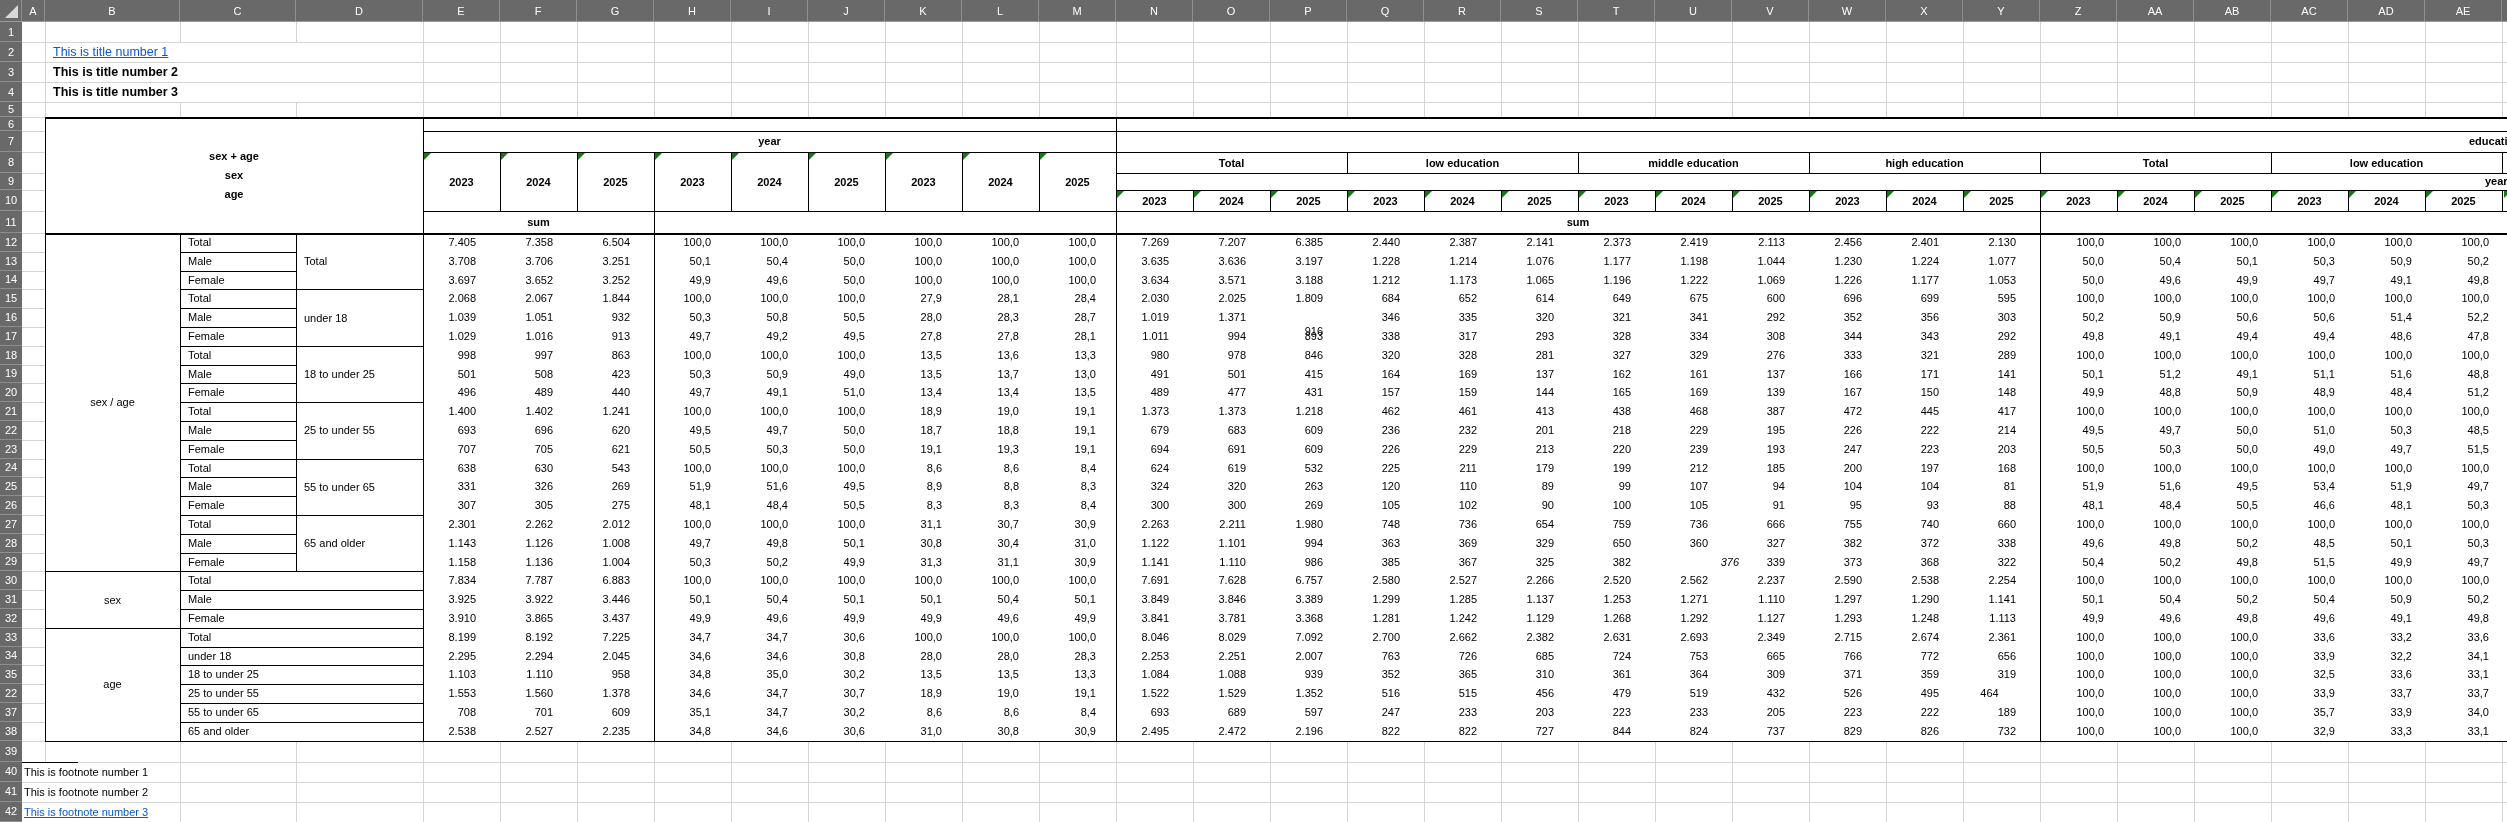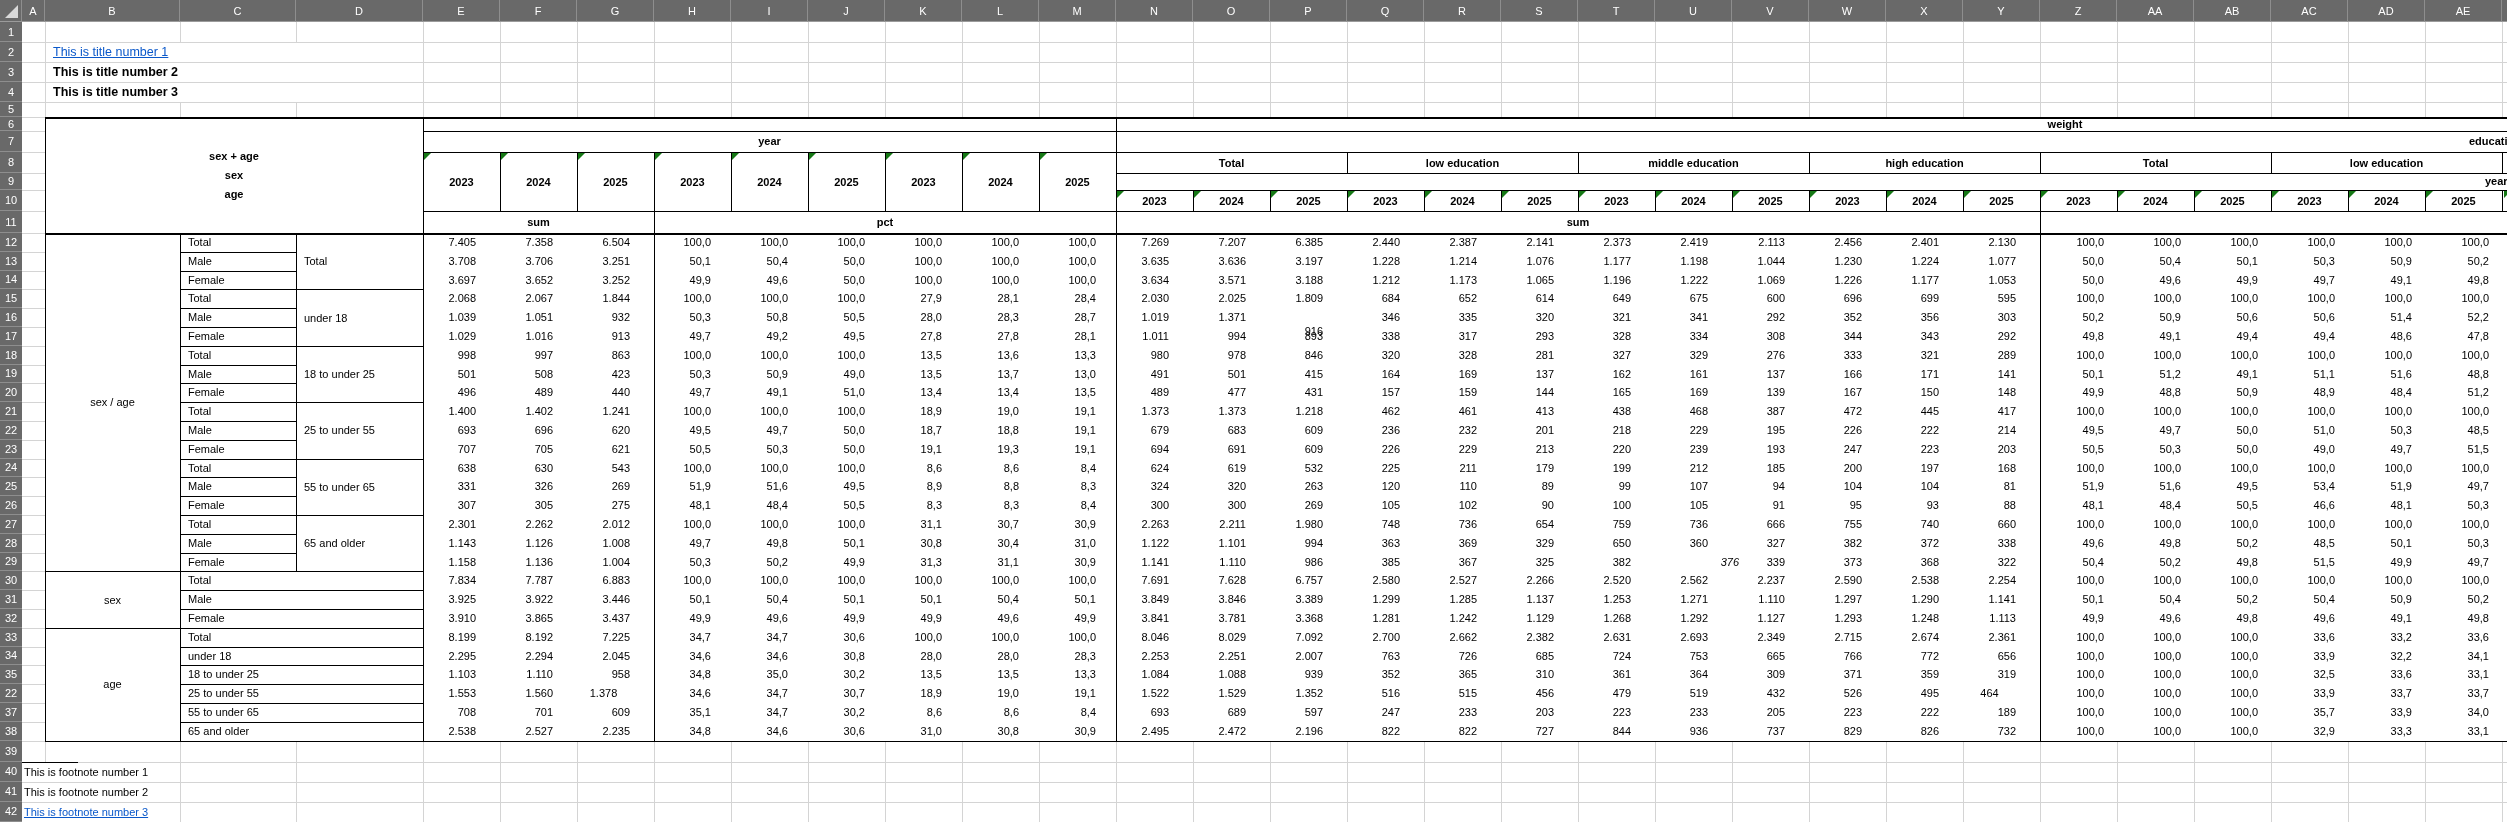--- a/index.html
+++ b/index.html
@@ -159,24 +159,20 @@
   <div class="title t2">This is title number 2</div>
   <div class="title t3">This is title number 3</div>
 
   <div class="stub-header">
     <span>sex + age</span>
     <span>sex</span>
     <span>age</span>
   </div>
   <div class="hlabel lbl-year">year</div>
   <div class="hlabel lbl-sum-left">sum</div>
-  <div class="hlabel lbl-pct">pct</div>
-  <div class="hlabel lbl-weight">
-      <span class="cc">weight</span>
-    </div>
   <div class="hlabel lbl-education">
       <span class="cc">education</span>
     </div>
   <div class="hlabel lbl-wyear">
       <span class="cc">year</span>
     </div>
   <div class="hlabel lbl-wsum">sum</div>
 
   <div id="borderlayer">
       <div class="bline" style="left: 45px; top: 117px; width: 2462px; height: 2px;"></div>
@@ -969,21 +965,21 @@
       <div class="tc num" style="left: 1886px; top: 665.4px; width: 77px; height: 18.8px; line-height: 18.8px; padding-right: 24px;">359</div>
       <div class="tc num" style="left: 1963px; top: 665.4px; width: 77px; height: 18.8px; line-height: 18.8px; padding-right: 24px;">319</div>
       <div class="tc num" style="left: 2040px; top: 665.4px; width: 77px; height: 18.8px; line-height: 18.8px; padding-right: 13px;">100,0</div>
       <div class="tc num" style="left: 2117px; top: 665.4px; width: 77px; height: 18.8px; line-height: 18.8px; padding-right: 13px;">100,0</div>
       <div class="tc num" style="left: 2194px; top: 665.4px; width: 77px; height: 18.8px; line-height: 18.8px; padding-right: 13px;">100,0</div>
       <div class="tc num" style="left: 2271px; top: 665.4px; width: 77px; height: 18.8px; line-height: 18.8px; padding-right: 13px;">32,5</div>
       <div class="tc num" style="left: 2348px; top: 665.4px; width: 77px; height: 18.8px; line-height: 18.8px; padding-right: 13px;">33,6</div>
       <div class="tc num" style="left: 2425px; top: 665.4px; width: 77px; height: 18.8px; line-height: 18.8px; padding-right: 13px;">33,1</div>
       <div class="tc num" style="left: 423px; top: 684.2px; width: 77px; height: 18.8px; line-height: 18.8px; padding-right: 24px;">1.553</div>
       <div class="tc num" style="left: 500px; top: 684.2px; width: 77px; height: 18.8px; line-height: 18.8px; padding-right: 24px;">1.560</div>
-      <div class="tc num" style="left: 577px; top: 684.2px; width: 77px; height: 18.8px; line-height: 18.8px; padding-right: 24px; text-align: center;">1.378</div>
+      <div class="tc num" style="left: 577px; top: 684.2px; width: 77px; height: 18.8px; line-height: 18.8px; padding-right: 24px;">1.378</div>
       <div class="tc num" style="left: 654px; top: 684.2px; width: 77px; height: 18.8px; line-height: 18.8px; padding-right: 20px;">34,6</div>
       <div class="tc num" style="left: 731px; top: 684.2px; width: 77px; height: 18.8px; line-height: 18.8px; padding-right: 20px;">34,7</div>
       <div class="tc num" style="left: 808px; top: 684.2px; width: 77px; height: 18.8px; line-height: 18.8px; padding-right: 20px;">30,7</div>
       <div class="tc num" style="left: 885px; top: 684.2px; width: 77px; height: 18.8px; line-height: 18.8px; padding-right: 20px;">18,9</div>
       <div class="tc num" style="left: 962px; top: 684.2px; width: 77px; height: 18.8px; line-height: 18.8px; padding-right: 20px;">19,0</div>
       <div class="tc num" style="left: 1039px; top: 684.2px; width: 77px; height: 18.8px; line-height: 18.8px; padding-right: 20px;">19,1</div>
       <div class="tc num" style="left: 1116px; top: 684.2px; width: 77px; height: 18.8px; line-height: 18.8px; padding-right: 24px;">1.522</div>
       <div class="tc num" style="left: 1193px; top: 684.2px; width: 77px; height: 18.8px; line-height: 18.8px; padding-right: 24px;">1.529</div>
       <div class="tc num" style="left: 1270px; top: 684.2px; width: 77px; height: 18.8px; line-height: 18.8px; padding-right: 24px;">1.352</div>
       <div class="tc num" style="left: 1347px; top: 684.2px; width: 77px; height: 18.8px; line-height: 18.8px; padding-right: 24px;">516</div>
@@ -1037,21 +1033,21 @@
       <div class="tc num" style="left: 885px; top: 721.8px; width: 77px; height: 18.8px; line-height: 18.8px; padding-right: 20px;">31,0</div>
       <div class="tc num" style="left: 962px; top: 721.8px; width: 77px; height: 18.8px; line-height: 18.8px; padding-right: 20px;">30,8</div>
       <div class="tc num" style="left: 1039px; top: 721.8px; width: 77px; height: 18.8px; line-height: 18.8px; padding-right: 20px;">30,9</div>
       <div class="tc num" style="left: 1116px; top: 721.8px; width: 77px; height: 18.8px; line-height: 18.8px; padding-right: 24px;">2.495</div>
       <div class="tc num" style="left: 1193px; top: 721.8px; width: 77px; height: 18.8px; line-height: 18.8px; padding-right: 24px;">2.472</div>
       <div class="tc num" style="left: 1270px; top: 721.8px; width: 77px; height: 18.8px; line-height: 18.8px; padding-right: 24px;">2.196</div>
       <div class="tc num" style="left: 1347px; top: 721.8px; width: 77px; height: 18.8px; line-height: 18.8px; padding-right: 24px;">822</div>
       <div class="tc num" style="left: 1424px; top: 721.8px; width: 77px; height: 18.8px; line-height: 18.8px; padding-right: 24px;">822</div>
       <div class="tc num" style="left: 1501px; top: 721.8px; width: 77px; height: 18.8px; line-height: 18.8px; padding-right: 24px;">727</div>
       <div class="tc num" style="left: 1578px; top: 721.8px; width: 77px; height: 18.8px; line-height: 18.8px; padding-right: 24px;">844</div>
-      <div class="tc num" style="left: 1655px; top: 721.8px; width: 77px; height: 18.8px; line-height: 18.8px; padding-right: 24px;">936</div>
+      <div class="tc num" style="left: 1655px; top: 721.8px; width: 77px; height: 18.8px; line-height: 18.8px; padding-right: 24px;">824</div>
       <div class="tc num" style="left: 1732px; top: 721.8px; width: 77px; height: 18.8px; line-height: 18.8px; padding-right: 24px;">737</div>
       <div class="tc num" style="left: 1809px; top: 721.8px; width: 77px; height: 18.8px; line-height: 18.8px; padding-right: 24px;">829</div>
       <div class="tc num" style="left: 1886px; top: 721.8px; width: 77px; height: 18.8px; line-height: 18.8px; padding-right: 24px;">826</div>
       <div class="tc num" style="left: 1963px; top: 721.8px; width: 77px; height: 18.8px; line-height: 18.8px; padding-right: 24px;">732</div>
       <div class="tc num" style="left: 2040px; top: 721.8px; width: 77px; height: 18.8px; line-height: 18.8px; padding-right: 13px;">100,0</div>
       <div class="tc num" style="left: 2117px; top: 721.8px; width: 77px; height: 18.8px; line-height: 18.8px; padding-right: 13px;">100,0</div>
       <div class="tc num" style="left: 2194px; top: 721.8px; width: 77px; height: 18.8px; line-height: 18.8px; padding-right: 13px;">100,0</div>
       <div class="tc num" style="left: 2271px; top: 721.8px; width: 77px; height: 18.8px; line-height: 18.8px; padding-right: 13px;">32,9</div>
       <div class="tc num" style="left: 2348px; top: 721.8px; width: 77px; height: 18.8px; line-height: 18.8px; padding-right: 13px;">33,3</div>
       <div class="tc num" style="left: 2425px; top: 721.8px; width: 77px; height: 18.8px; line-height: 18.8px; padding-right: 13px;">33,1</div>

